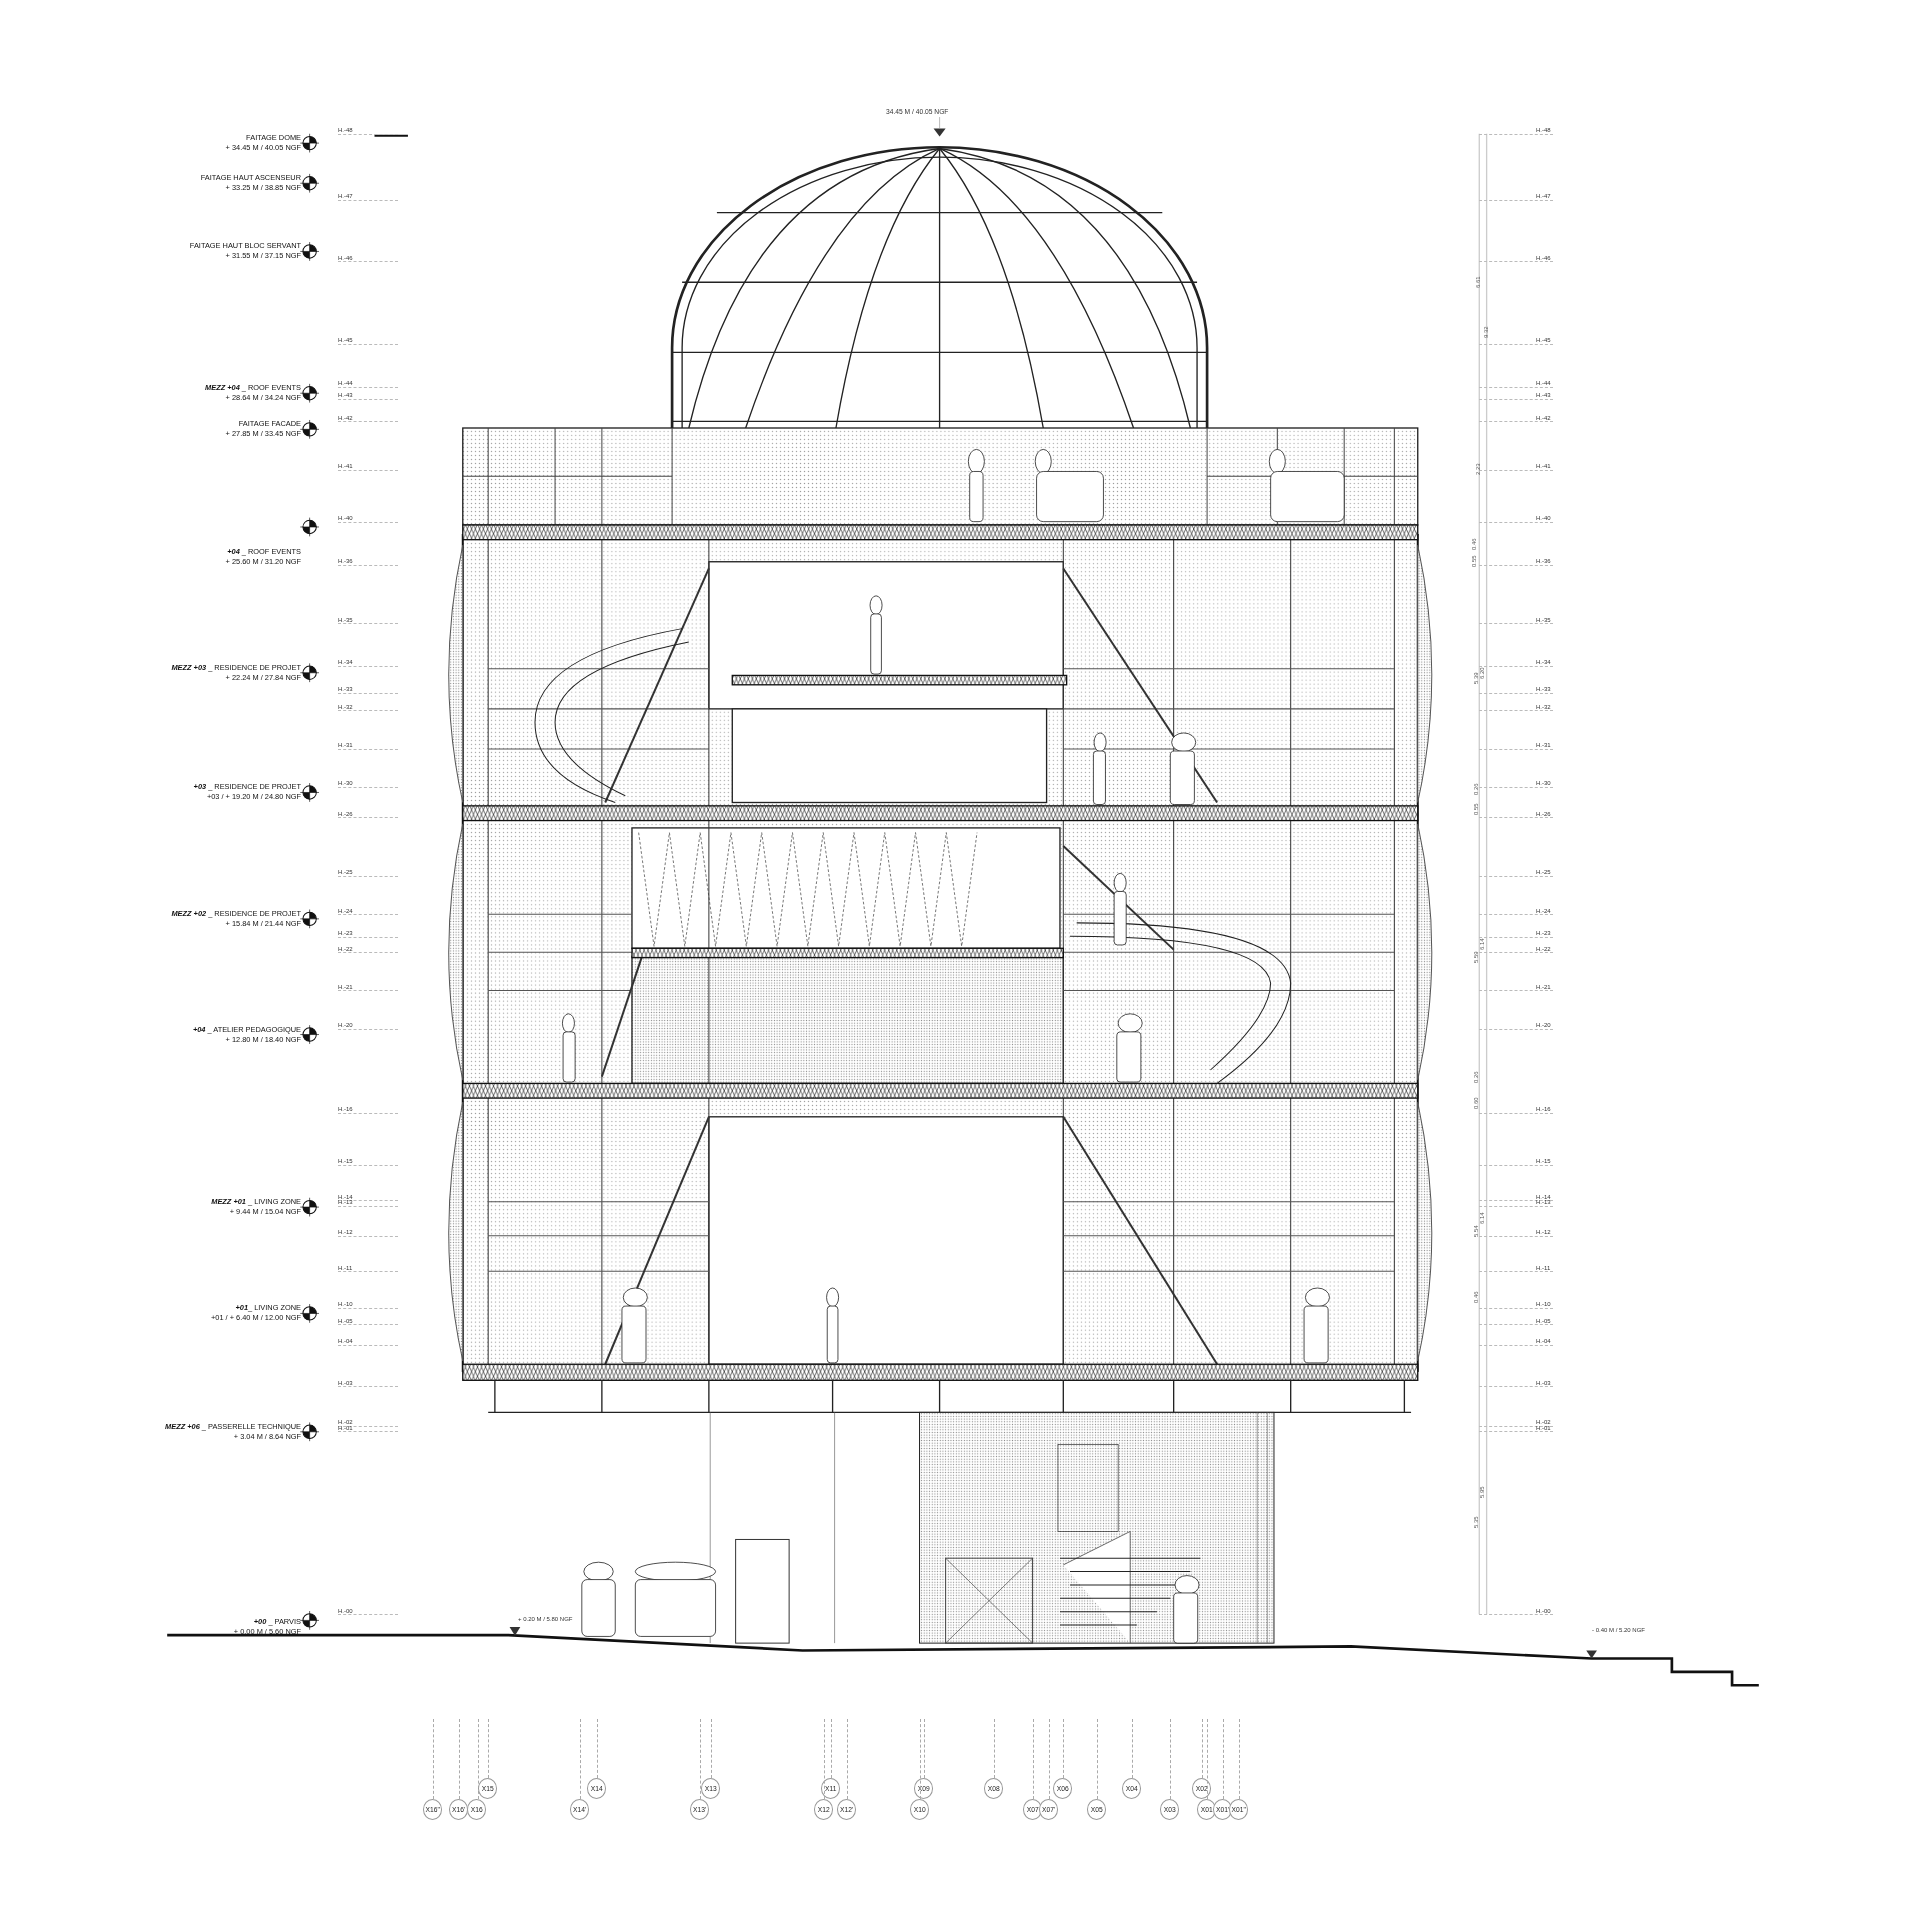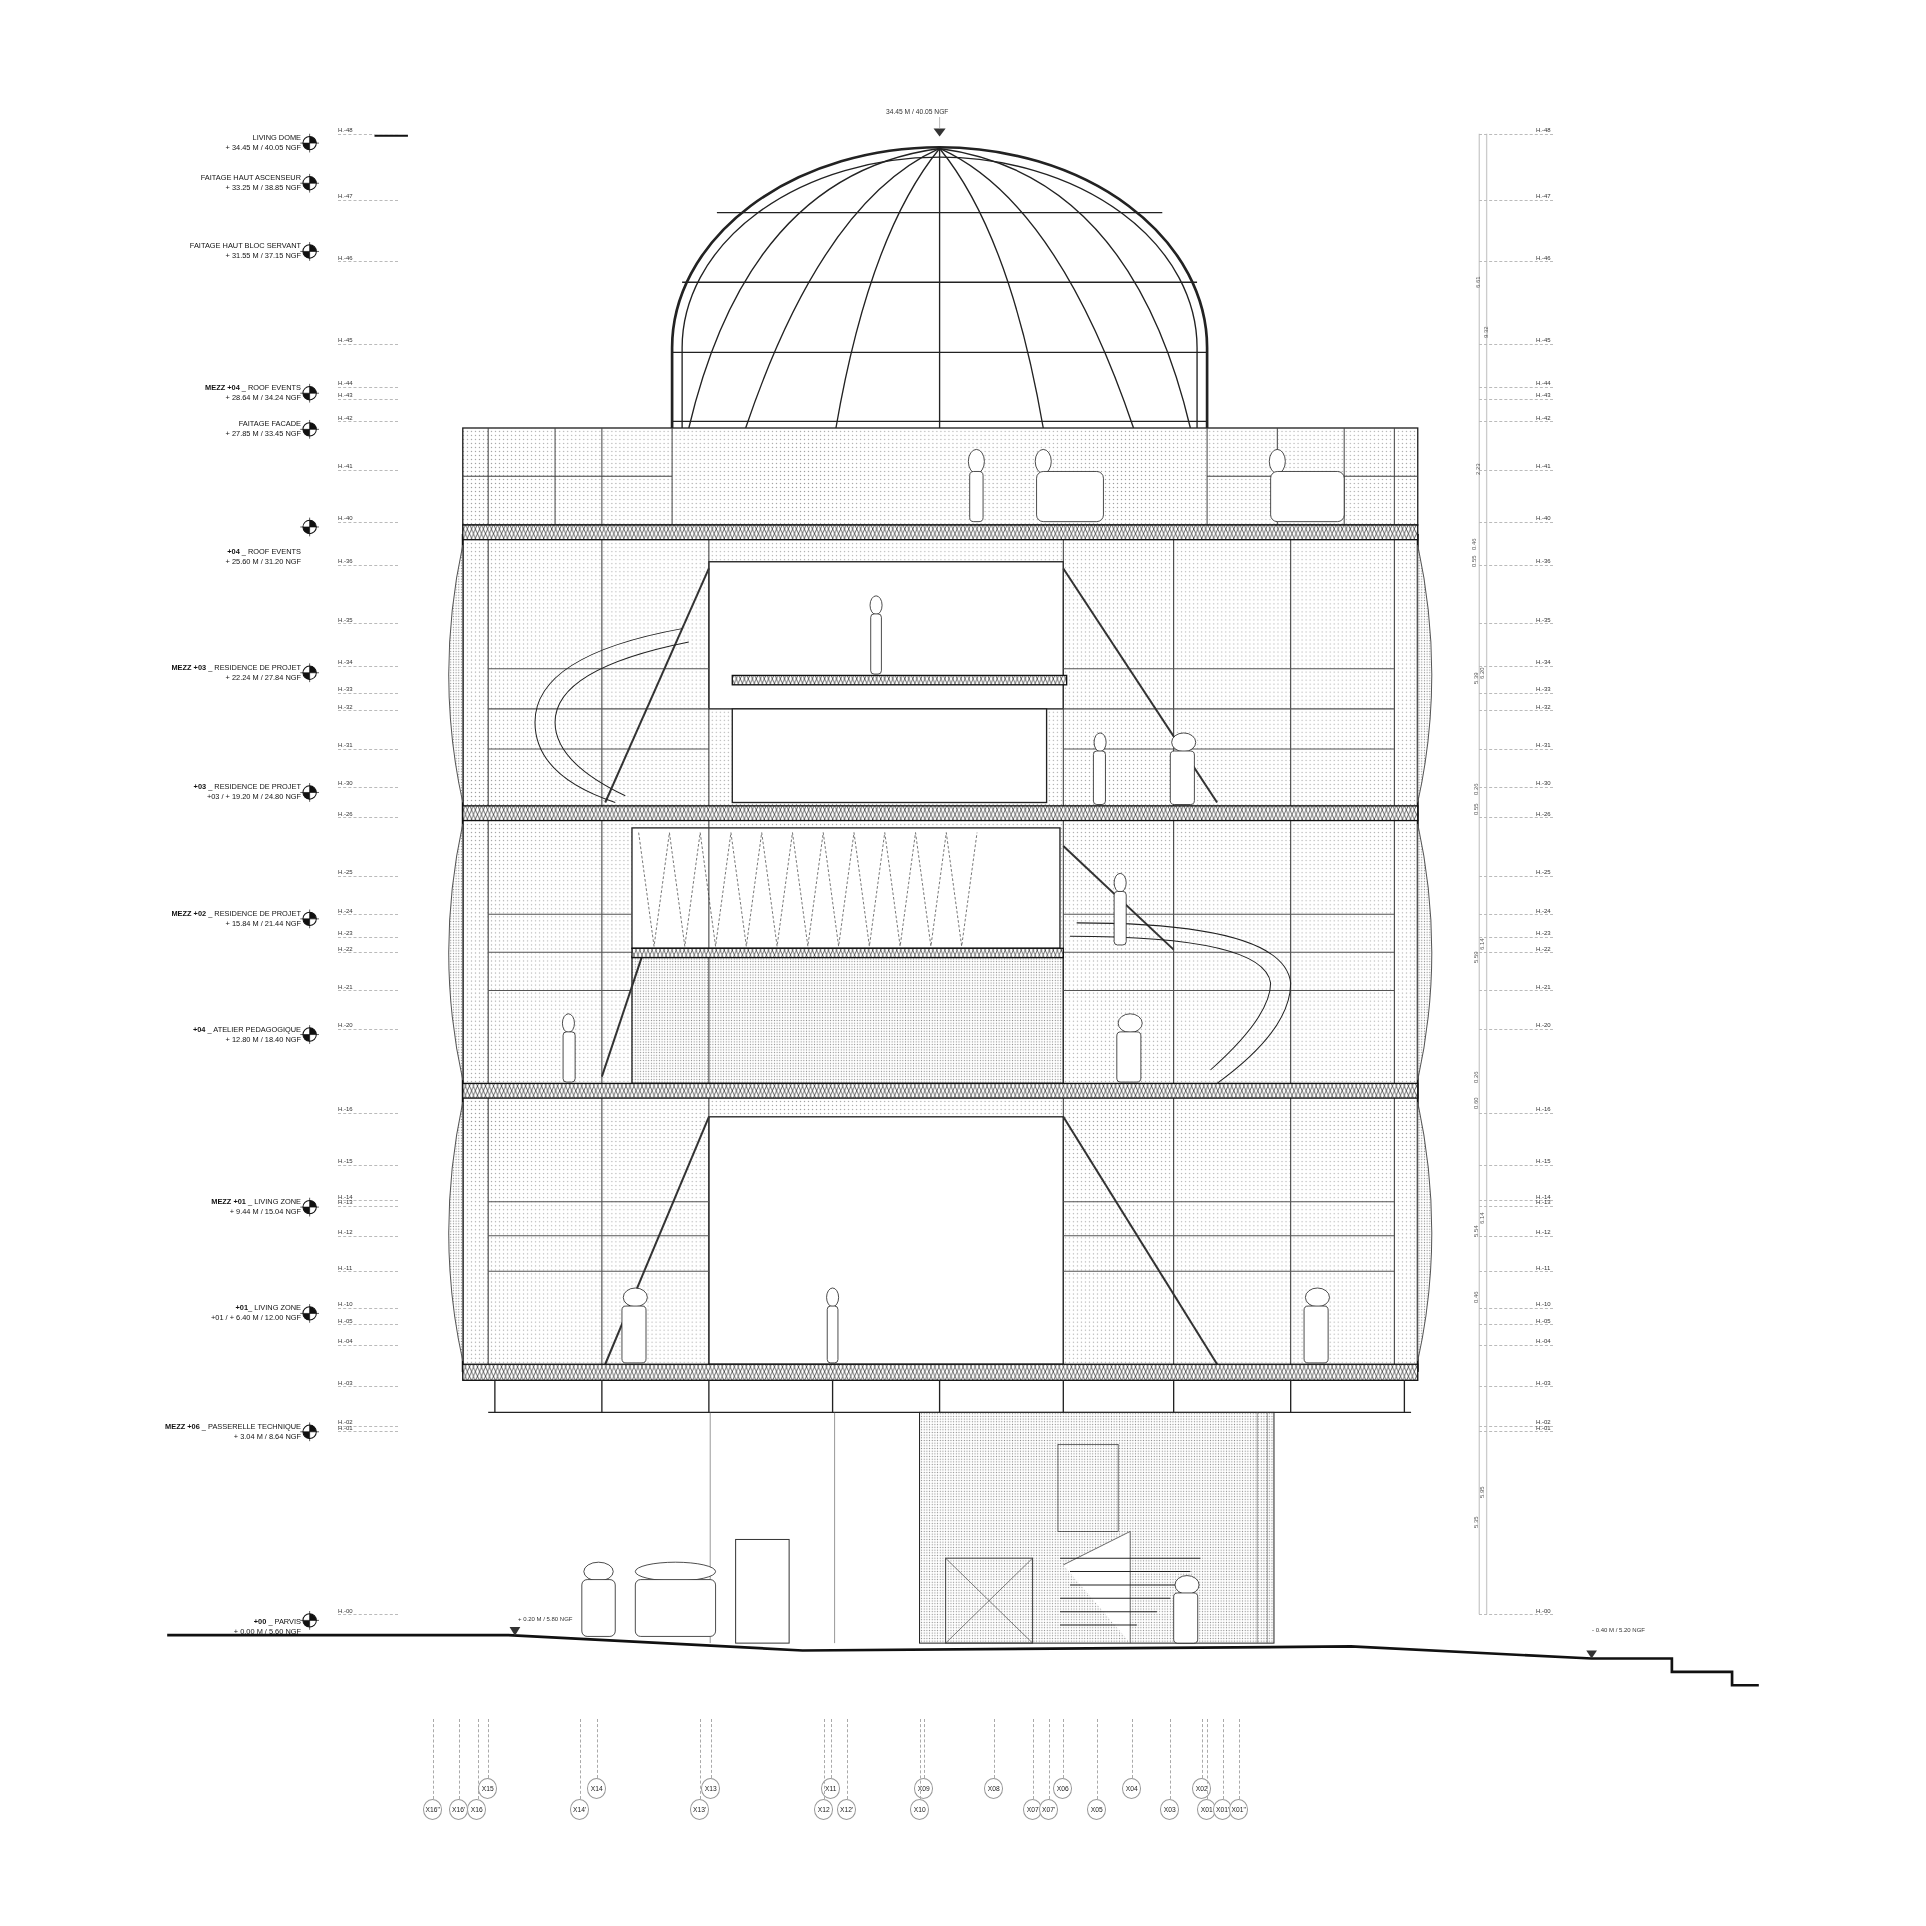--- a/index.html
+++ b/index.html
@@ -1,19 +1,19 @@
 <!DOCTYPE html>
 <html style="font-size:10.7px"><head>
 <meta charset="utf-8">
 <style>
   html, body { margin:0; padding:0; background:#ffffff; }
   body { width:1926px; height:1926px; position:relative; overflow:hidden;
          font-family:"Liberation Sans", sans-serif; color:#111; }
   .lvl-label { position:absolute; right:1625px; text-align:right; font-size:7.4px; line-height:10px; white-space:nowrap; }
-  .lvl-label b { font-weight:bold; }
+  .lvl-label b { font-weight:bold;font-style:italic; }
   .lvl-name { display:block; }
   .lvl-val { display:block; }
   .hl { position:absolute; font-size:6px; color:#333; white-space:nowrap; }
   .hline { position:absolute; height:0; border-top:0.7px dashed #bbb; }
   .grid-bubble { position:absolute; width:20px; height:28px; border:0.7px solid #999; border-radius:50%;
                  font-size:6.7px; display:flex; align-items:center; justify-content:center; background:#fff; color:#222; }
   .grid-line { position:absolute; width:0; border-left:0.7px dashed #aaa; }
   .dim-txt { position:absolute; font-size:6px; color:#555; transform:rotate(-90deg); transform-origin:left top; white-space:nowrap; }
   .note { position:absolute; font-size:6.7px; color:#333; white-space:nowrap; }
   svg { position:absolute; left:0; top:0; }
@@ -222,21 +222,21 @@
       <rect x="870" y="2362" width="50" height="85" rx="8"></rect>
     <ellipse cx="1010" cy="2350" rx="60" ry="14"></ellipse>
       <rect x="950" y="2362" width="120" height="85" rx="8"></rect>
     <ellipse cx="1775" cy="2370" rx="18" ry="14"></ellipse>
       <rect x="1755" y="2382" width="36" height="75" rx="6"></rect>
   </g>
 </svg>
 
 <div>
   <div class="lvl-label" style="top:133px">
-    <span class="lvl-name"><b></b><span>LIVING DOME</span></span>
+    <span class="lvl-name"><b></b><span>FAITAGE DOME</span></span>
     <span class="lvl-val">+ 34.45 M / 40.05 NGF</span>
   </div>
   <div class="lvl-label" style="top:173px">
     <span class="lvl-name"><b></b><span>FAITAGE HAUT ASCENSEUR</span></span>
     <span class="lvl-val">+ 33.25 M / 38.85 NGF</span>
   </div>
   <div class="lvl-label" style="top:241px">
     <span class="lvl-name"><b></b><span>FAITAGE HAUT BLOC SERVANT</span></span>
     <span class="lvl-val">+ 31.55 M / 37.15 NGF</span>
   </div>

